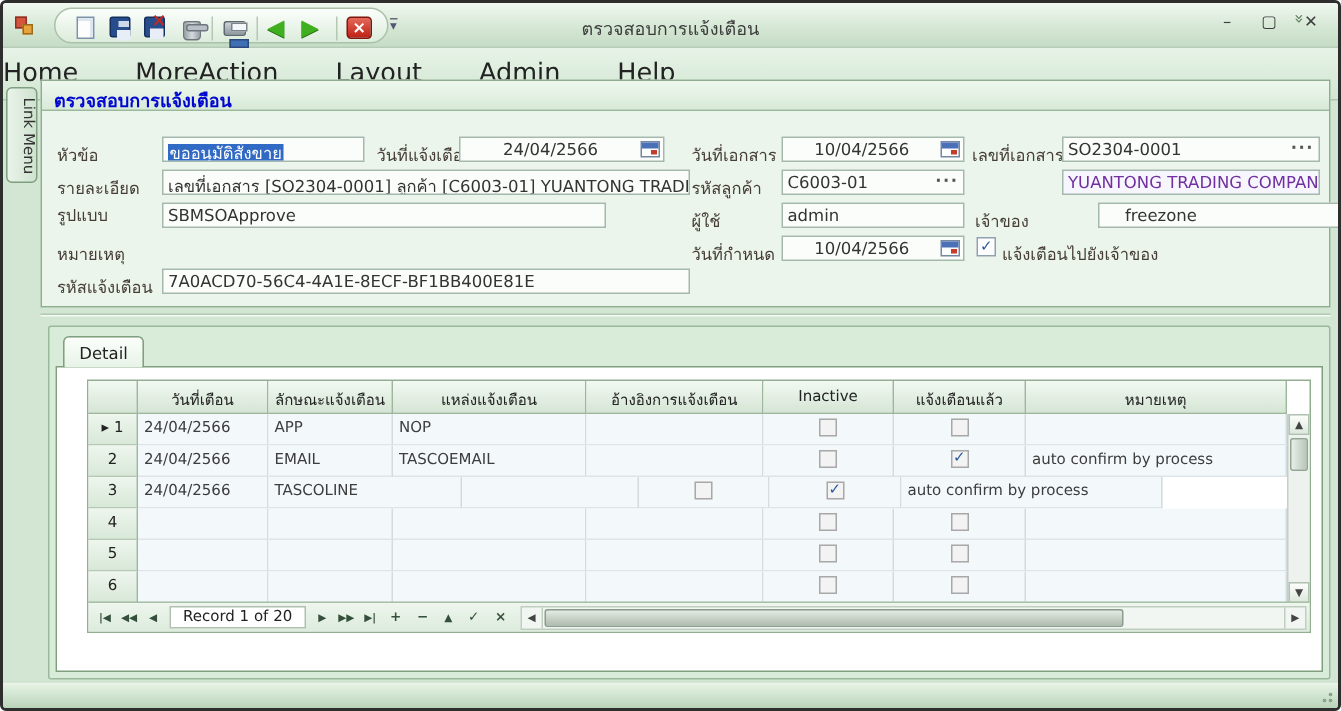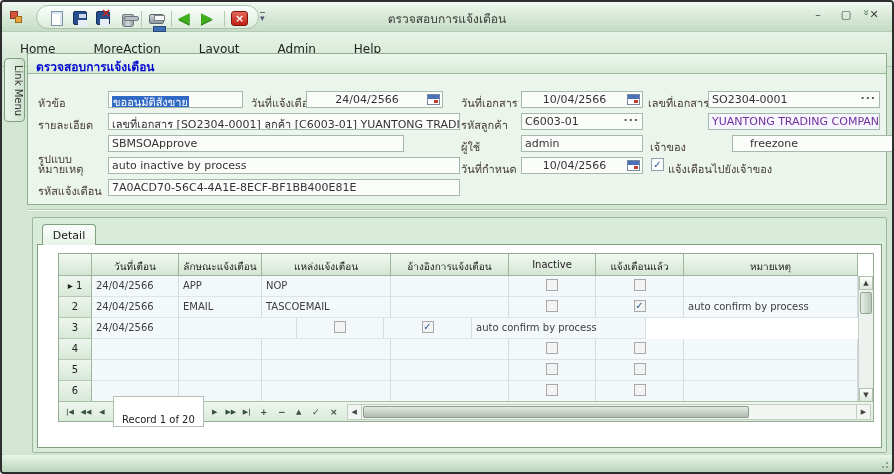--- a/index.html
+++ b/index.html
@@ -43,21 +43,21 @@
                  border-radius:3px; color:#fff; font-weight:bold; font-size:11px; text-align:center; line-height:14px; }
   .qat-sep { width:1px; height:16px; background:#b4c8b4; }
   .qat-drop { position:absolute; left:258px; top:10px; font-size:9px; color:#557; border-top:1px solid #667; line-height:8px; padding-top:1px; cursor:pointer; }
   .win-title { position:absolute; left:0; right:0; top:7px; text-align:center; font-size:12px; color:#3c3c3c; pointer-events:none; }
   .winbtns { position:absolute; right:10px; top:6px; display:flex; gap:12px; }
   .winbtn { font-size:11px; color:#3e3e3e; cursor:pointer; width:16px; text-align:center; }
   
   .menubar {
     position:absolute; left:0; top:30px; right:0; height:35px;
     background:linear-gradient(#e7f3e7,#d2e6d2); border-bottom:1px solid #aec6ae;
-    display:flex; align-items:center; padding-left:18px; gap:38px; font-size:12px; color:#222;
+    display:flex; align-items:center; gap:38px; font-size:17px; color:#222;
   }
   .menu-item { cursor:pointer; }
   .menu-chevron { position:absolute; right:22px; top:4px; font-size:11px; color:#5a7a5a;
                   transform:rotate(90deg); cursor:pointer; }
   
   .linkmenu {
     position:absolute; left:2px; top:56px; width:21px; height:64px;
     background:linear-gradient(90deg,#eaf4ea,#cfe2cf); border:1px solid #7f9f7f; border-radius:4px;
     writing-mode:vertical-rl; font-size:10px; color:#333; padding-top:6px; text-align:left; cursor:pointer;
   }
@@ -128,21 +128,21 @@
   .vscroll { position:absolute; right:0; top:22px; width:15px; height:126px; background:#eef2ee; border-left:1px solid #c4d0c4; }
   .vbtn { height:14px; font-size:7px; text-align:center; color:#444; background:linear-gradient(#fcfefc,#dde8dd); border:1px solid #b2c2b2; cursor:pointer; line-height:13px; }
   .vbtn.bottom { position:absolute; bottom:0; left:0; right:0; }
   .vthumb { position:absolute; left:1px; right:1px; top:16px; height:22px;
             background:linear-gradient(90deg,#e8eee8,#b9c6b9); border:1px solid #94a494; border-radius:2px; cursor:grab; }
   
   .navbar { position:absolute; left:0; right:0; bottom:0; height:20px; background:linear-gradient(#eef6ee,#dcebdc);
             border-top:1px solid #a8c0a8; display:flex; align-items:center; padding-left:3px; }
   .nbtn { font-size:7px; color:#35503a; width:16px; text-align:center; cursor:pointer; font-weight:bold; }
   .nbtn.wide { width:18px; font-size:9px; }
-  .recbox { background:#fff; border:1px solid #b0c0b0; font-size:10px; color:#222; padding:17px 8px 1px 8px; margin:0 3px; cursor:default; }
+  .recbox { background:#fff; border:1px solid #b0c0b0; font-size:10px; color:#222; padding:1px 8px 1px 8px; margin:0 3px; cursor:default; }
   .hscroll { position:relative; flex:1; height:16px; margin:0 2px 0 4px; background:#f2f6f2; border:1px solid #c0cec0; }
   .harrow { position:absolute; top:0; bottom:0; width:14px; font-size:7px; color:#444; text-align:center; line-height:14px; cursor:pointer; }
   .harrow.left { left:0; border-right:1px solid #c0cec0; }
   .harrow.right { right:0; border-left:1px solid #c0cec0; }
   .hthumb { position:absolute; left:15px; top:1px; height:12px; width:74%;
             background:linear-gradient(#e4ebe4,#aebbae); border:1px solid #8c9c8c; border-radius:2px; cursor:grab; }
   
   .statusbar { position:absolute; left:0; right:0; bottom:0; height:18px;
                background:linear-gradient(#e9f5e9,#b9d4b9); border-top:1px solid #cfe2cf; }
   .grip { position:absolute; right:3px; bottom:3px; width:10px; height:10px; cursor:nwse-resize;
@@ -215,29 +215,28 @@
     <div class="fld center has-icon" style="left:493px;top:37px;width:122px;"><span>10/04/2566</span><span class="cal-icon"></span></div>
     <span class="lab" style="left:620px;top:40px;">เลขที่เอกสาร</span>
     <div class="fld has-icon" style="left:680px;top:37px;width:172px;"><span>SO2304-0001</span><span class="dots-btn">···</span></div>
 
     <span class="lab" style="left:10px;top:62px;">รายละเอียด</span>
     <div class="fld" style="left:80px;top:59px;width:352px;"><span>เลขที่เอกสาร [SO2304-0001] ลูกค้า [C6003-01] YUANTONG TRADING COMPANY ภ</span></div>
     <span class="lab" style="left:433px;top:62px;">รหัสลูกค้า</span>
     <div class="fld has-icon" style="left:493px;top:59px;width:122px;"><span>C6003-01</span><span class="dots-btn">···</span></div>
     <div class="fld purple" style="left:680px;top:59px;width:172px;"><span>YUANTONG TRADING COMPANY</span></div>
 
-    <span class="lab" style="left:10px;top:96px;">รูปแบบ</span>
+    <span class="lab" style="left:10px;top:80px;">รูปแบบ</span>
     <div class="fld" style="left:80px;top:81px;width:296px;"><span>SBMSOApprove</span></div>
     <span class="lab" style="left:433px;top:84px;">ผู้ใช้</span>
     <div class="fld" style="left:493px;top:81px;width:122px;"><span>admin</span></div>
     <span class="lab" style="left:622px;top:84px;">เจ้าของ</span>
     <div class="fld" style="left:704px;top:81px;width:204px;padding-left:17px;"><span>freezone</span></div>
 
     <span class="lab" style="left:10px;top:106px;">หมายเหตุ</span>
-    <div class="fld" style="left:80px;top:103px;width:352px;"><span>auto inactive by process</span></div>
     <span class="lab" style="left:433px;top:106px;">วันที่กำหนด</span>
     <div class="fld center has-icon" style="left:493px;top:103px;width:122px;"><span>10/04/2566</span><span class="cal-icon"></span></div>
     <span class="cbx" style="left:623px;top:104px;">✓</span>
     <span class="lab" style="left:640px;top:106px;">แจ้งเตือนไปยังเจ้าของ</span>
 
     <span class="lab" style="left:10px;top:128px;text-align:center;">รหัสแจ้งเตือน</span>
     <div class="fld" style="left:80px;top:125px;width:352px;"><span>7A0ACD70-56C4-4A1E-8ECF-BF1BB400E81E</span></div>
   </div>
 
   <div class="splitter"><span>·····</span></div>
@@ -273,20 +272,21 @@
               <div class="cell c2">EMAIL</div>
               <div class="cell c3">TASCOEMAIL</div>
               <div class="cell c4"></div>
               <div class="cell c5"><span class="gcb"></span></div>
               <div class="cell c6"><span class="gcb">✓</span></div>
               <div class="cell c7">auto confirm by process</div>
             </div>
             <div class="grow">
               <div class="cell c0 selcell">3</div>
               <div class="cell c1">24/04/2566</div>
+              <div class="cell c3">TASCOLINE</div>
               <div class="cell c4"></div>
               <div class="cell c5"><span class="gcb"></span></div>
               <div class="cell c6"><span class="gcb">✓</span></div>
               <div class="cell c7">auto confirm by process</div>
             </div>
             <div class="grow">
               <div class="cell c0 selcell">4</div>
               <div class="cell c1"></div>
               <div class="cell c2"></div>
               <div class="cell c3"></div>

